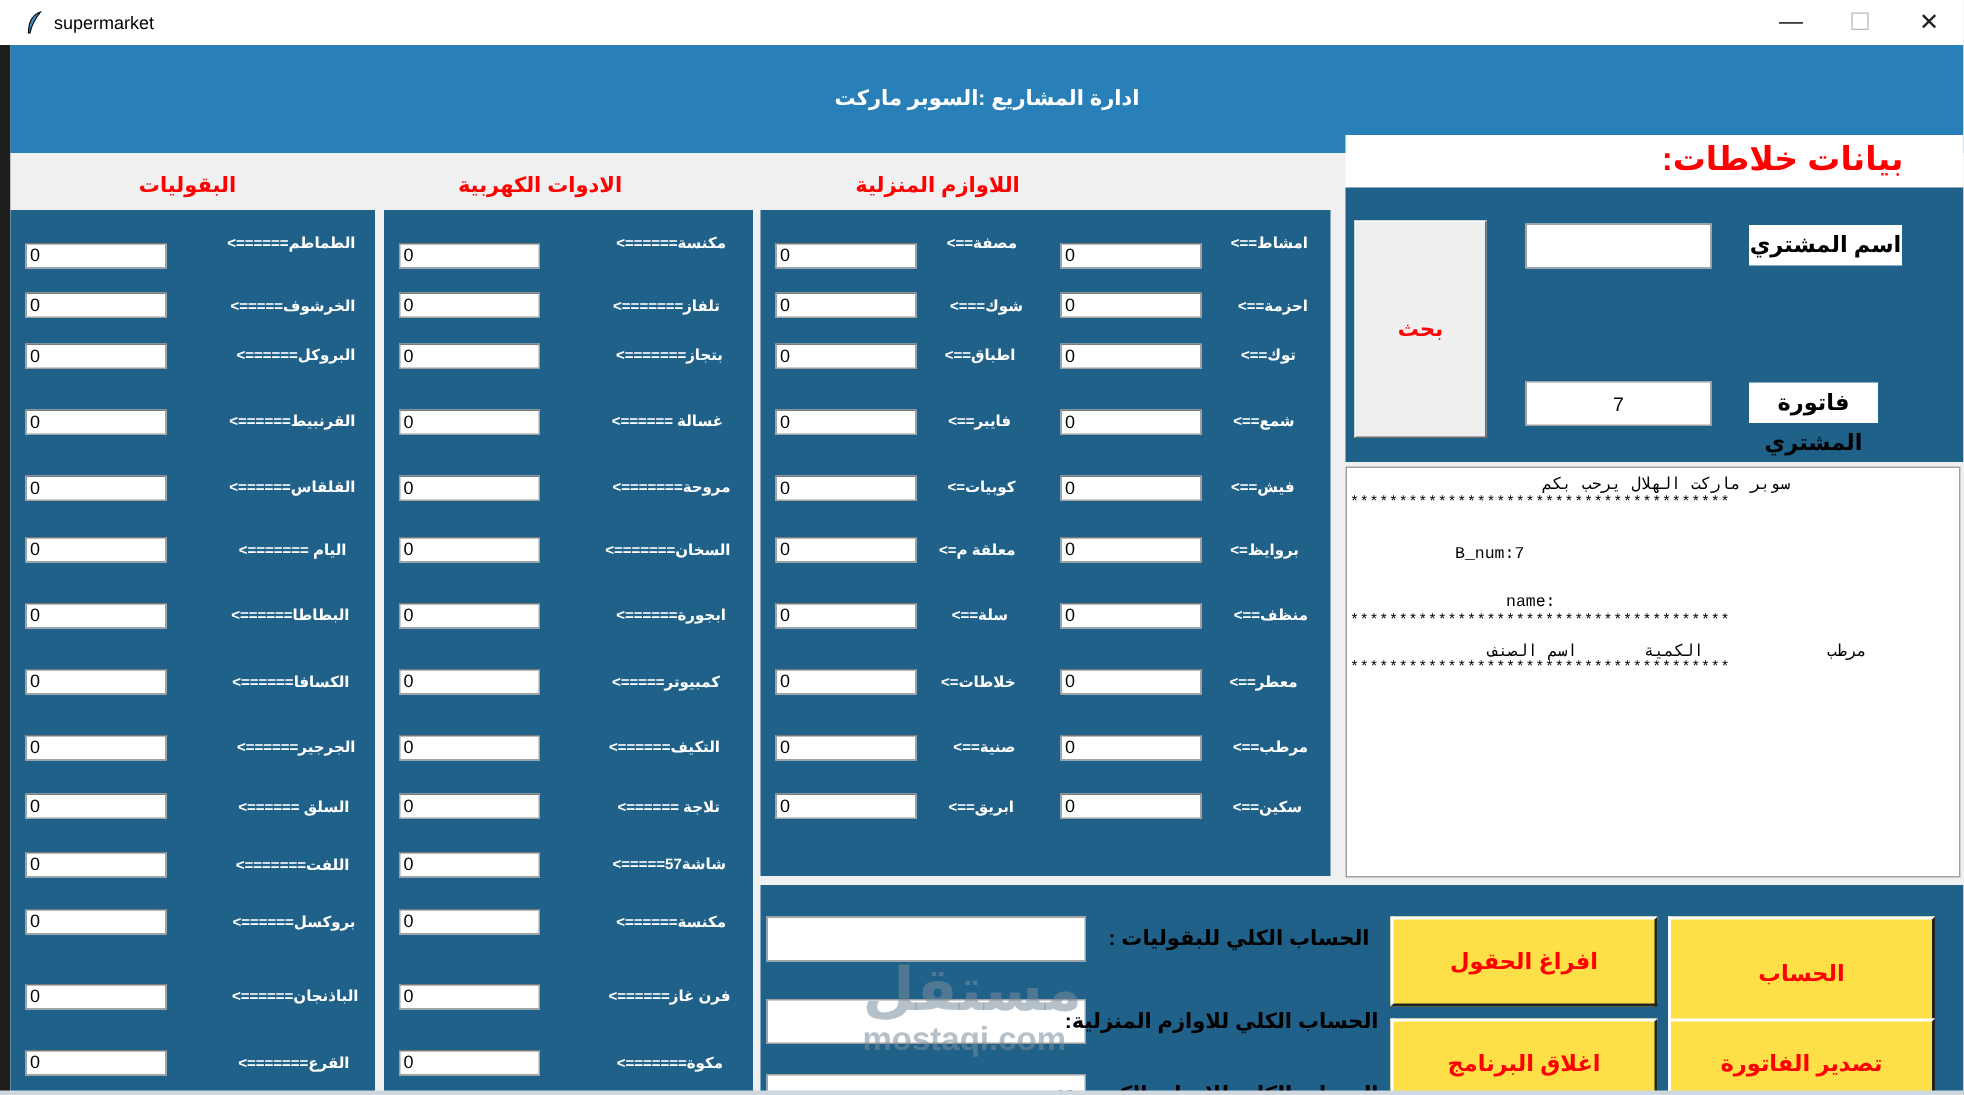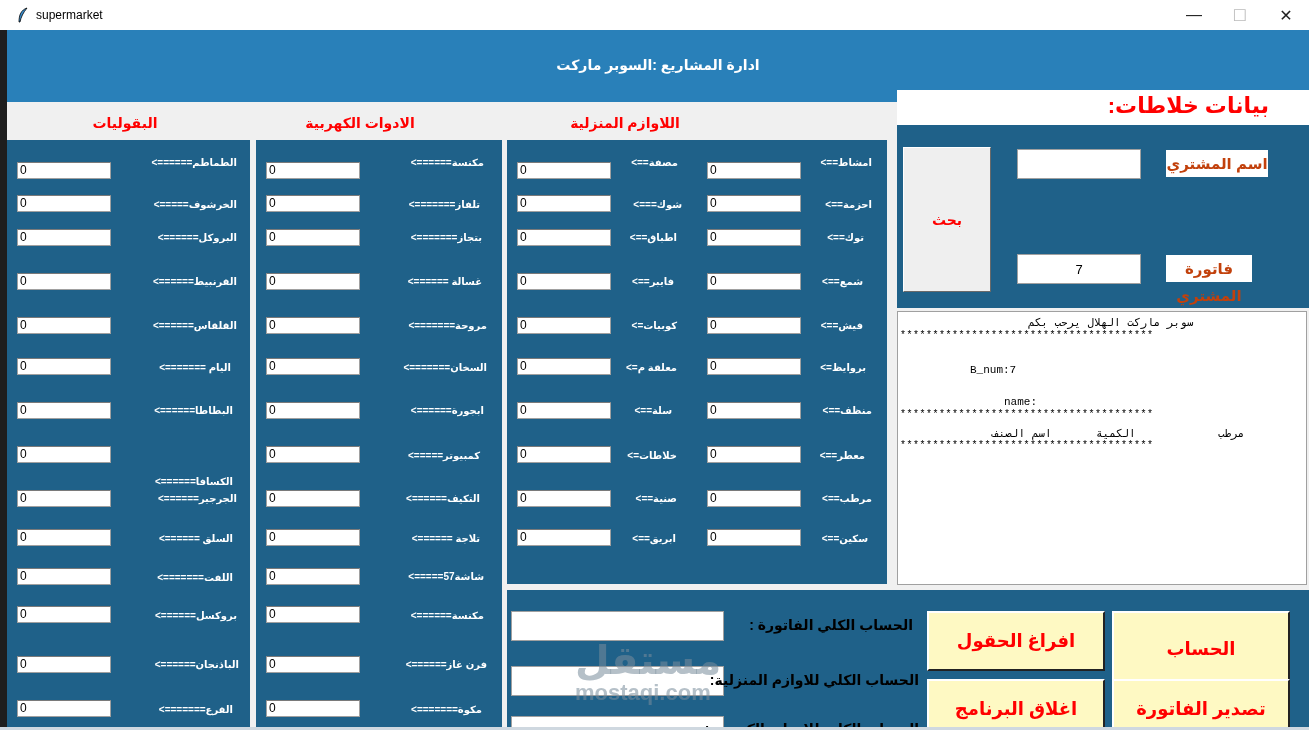--- a/index.html
+++ b/index.html
@@ -15,27 +15,27 @@
   .graybg{left:7px;top:102px;width:890px;height:628px;background:#f0f0f0;}
   .cat-title{top:115px;color:#ff0000;font-weight:bold;font-size:14px;direction:rtl;text-align:center;}
   .panel{background:#1f6189;}
   .row-label{color:#fff;font-weight:bold;font-size:10px;direction:rtl;white-space:nowrap;}
   .qty{background:#fff;border:1px solid #a0a0a0;border-top-color:#7a7a7a;height:17px;font-size:12px;line-height:17px;padding:0 2px;color:#000;box-sizing:border-box;font-family:"Liberation Sans",sans-serif;}
   .cust-title-strip{left:897px;top:90px;width:412px;height:35px;background:#fff;}
   .cust-title{right:40px;top:93px;color:#ff0000;font-weight:bold;font-size:22px;direction:rtl;}
   .cust-panel{left:897px;top:125px;width:412px;height:183px;background:#1f6189;}
   .search-btn{left:903px;top:147px;width:88px;height:145px;background:#efefef;border:1px solid #fff;border-right-color:#6a6a6a;border-bottom-color:#6a6a6a;color:#ff0000;font-weight:bold;font-size:14px;display:flex;align-items:center;justify-content:center;cursor:pointer;box-sizing:border-box;}
   .cust-input{background:#fff;border:1px solid #a0a0a0;height:30px;box-sizing:border-box;font-size:13px;text-align:center;line-height:28px;color:#000;}
-  .cust-label{background:#fff;color:#c2410c;font-weight:bold;font-size:15px;height:27px;line-height:27px;text-align:center;direction:rtl;}
+  .cust-label{background:#fff;color:#000000;font-weight:bold;font-size:15px;height:27px;line-height:27px;text-align:center;direction:rtl;}
   .receipt{left:897px;top:311px;width:410px;height:274px;background:#fff;border:1px solid #a0a0a0;box-sizing:border-box;font-family:"Liberation Mono","DejaVu Sans Mono",monospace;font-size:11px;color:#000;}
   .receipt .line{position:absolute;white-space:pre;}
   .bottom-panel{left:507px;top:590px;width:802px;height:140px;background:#1f6189;}
   .total-label{color:#000;font-weight:bold;font-size:14px;direction:rtl;white-space:nowrap;}
   .total-input{background:#fff;border:1px solid #a0a0a0;height:30px;width:213px;box-sizing:border-box;}
-  .action-btn{background:#fef9c3;border:2px solid #fff;border-right-color:#222;border-bottom-color:#222;color:#ff0000;font-weight:bold;font-size:18px;display:flex;align-items:center;justify-content:center;box-sizing:border-box;cursor:pointer;direction:rtl;}
+  .action-btn{background:#fde047;border:2px solid #fff;border-right-color:#222;border-bottom-color:#222;color:#ff0000;font-weight:bold;font-size:15px;display:flex;align-items:center;justify-content:center;box-sizing:border-box;cursor:pointer;direction:rtl;}
   .watermark{left:575px;top:640px;color:rgba(120,140,155,0.55);font-weight:bold;}
   .wm-ar{font-size:40px;line-height:40px;direction:rtl;}
   .wm-en{font-size:22px;line-height:22px;margin-top:2px;}
   .bottom-edge{left:0;top:727px;width:1309px;height:3px;background:#cfd8e0;}
 </style>
 </head>
 <body>
 
 <div class="abs titlebar">
   <div class="abs app-icon">
@@ -82,21 +82,21 @@
   <div class="abs row-label" style="right:1072px;top:232px;">البروكل======&gt;</div>
   <input class="abs qty" style="left: 17px; top: 273px; width: 94px;" value="0">
   <div class="abs row-label" style="right:1072px;top:276px;">القرنبيط======&gt;</div>
   <input class="abs qty" style="left: 17px; top: 317px; width: 94px;" value="0">
   <div class="abs row-label" style="right:1072px;top:320px;">القلقاس======&gt;</div>
   <input class="abs qty" style="left: 17px; top: 358px; width: 94px;" value="0">
   <div class="abs row-label" style="right:1078px;top:362px;">اليام =======&gt;</div>
   <input class="abs qty" style="left: 17px; top: 402px; width: 94px;" value="0">
   <div class="abs row-label" style="right:1076px;top:405px;">البطاطا======&gt;</div>
   <input class="abs qty" style="left: 17px; top: 446px; width: 94px;" value="0">
-  <div class="abs row-label" style="right:1076px;top:476px;margin-left:40px;">الكسافا======&gt;</div>
+  <div class="abs row-label" style="right:1076px;top:450px;margin-left:40px;">الكسافا======&gt;</div>
   <input class="abs qty" style="left: 17px; top: 490px; width: 94px;" value="0">
   <div class="abs row-label" style="right:1072px;top:493px;">الجرجير======&gt;</div>
   <input class="abs qty" style="left: 17px; top: 529px; width: 94px;" value="0">
   <div class="abs row-label" style="right:1076px;top:533px;">السلق ======&gt;</div>
   <input class="abs qty" style="left: 17px; top: 568px; width: 94px;" value="0">
   <div class="abs row-label" style="right:1076px;top:572px;">اللفت=======&gt;</div>
   <input class="abs qty" style="left: 17px; top: 606px; width: 94px;" value="0">
   <div class="abs row-label" style="right:1072px;top:610px;">بروكسل======&gt;</div>
   <input class="abs qty" style="left: 17px; top: 656px; width: 94px;" value="0">
   <div class="abs row-label" style="right:1070px;top:659px;">الباذنجان======&gt;</div>
@@ -197,21 +197,21 @@
   <div class="line" style="left:72px;top:84px;margin-left:34px;">name:</div>
   <div class="line" style="left:2px;top:97px;font-size:10px;letter-spacing:0.5px;">***************************************</div>
   <div class="line" style="left:320px;top:115px;direction:rtl;">مرطب</div>
   <div class="line" style="left:198px;top:115px;direction:rtl;">الكمية</div>
   <div class="line" style="left:82px;top:115px;direction:rtl;margin-left:12px;">اسم الصنف</div>
   <div class="line" style="left:2px;top:128px;font-size:10px;letter-spacing:0.5px;">***************************************</div>
 </div>
 
 <div class="abs bottom-panel"></div>
 <input class="abs total-input" style="left: 511px; top: 611px;" value="">
-<div class="abs total-label" style="right:396px;top:617px;">الحساب الكلي الفاتورة        :</div>
+<div class="abs total-label" style="right:396px;top:617px;">الحساب الكلي للبقوليات        :</div>
 <input class="abs total-input" style="left: 511px; top: 666px;" value="">
 <div class="abs total-label" style="right:390px;top:672px;">الحساب الكلي للاوازم المنزلية:</div>
 <input class="abs total-input" style="left: 511px; top: 716px;" value="">
 <div class="abs total-label" style="right:390px;top:721px;">الحساب الكلي للادوات الكهربية:</div>
 
 <div class="abs action-btn" style="left:927px;top:611px;width:178px;height:60px;">افراغ الحقول</div>
 <div class="abs action-btn" style="left:1112px;top:611px;width:178px;height:76px;">الحساب</div>
 <div class="abs action-btn" style="left:927px;top:679px;width:178px;height:60px;">اغلاق البرنامج</div>
 <div class="abs action-btn" style="left:1112px;top:679px;width:178px;height:60px;">تصدير الفاتورة</div>
 

